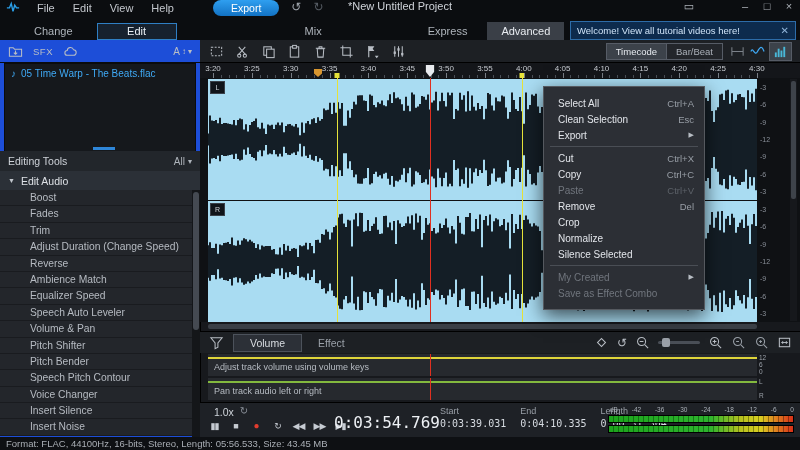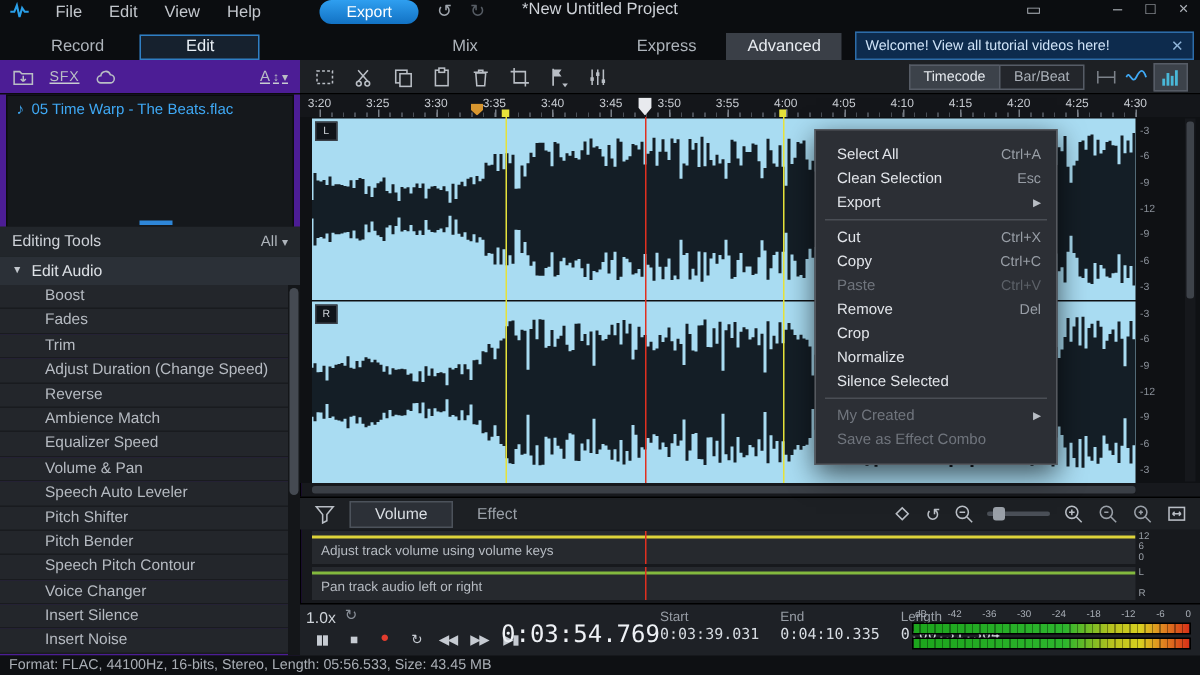--- a/index.html
+++ b/index.html
@@ -19,21 +19,21 @@
   
   #tabrow{position:absolute;left:0;top:22px;width:800px;height:18px;background:#0b0d10;border-bottom:1px solid #000;display:flex;align-items:center;font-size:11px;}
   #tab-record{margin-left:34px;color:#aeb4bb;}
   #tab-edit{margin-left:24px;width:78px;text-align:center;color:#eaf0f6;background:#16212e;border:1px solid #2f7fc4;height:15px;line-height:15px;}
   #tab-mix{margin-left:128px;color:#aeb4bb;}
   #tab-express{margin-left:96px;color:#aeb4bb;padding:0 10px;}
   #tab-advanced{margin-left:10px;background:#3a3f47;color:#e8ecf1;padding:0 14px;height:18px;line-height:18px;}
   #toast{position:absolute;right:4px;top:21px;width:212px;height:17px;background:#0d2b4d;border:1px solid #2d6ca8;color:#cfe3f7;font-size:9.5px;display:flex;align-items:center;padding:0 6px;z-index:6;}
   #toast-x{margin-left:auto;color:#8fb4d8;font-size:10px;}
   
-  #sidebar{position:absolute;left:0;top:40px;width:200px;height:397px;background:#4c1d95;border-right:1px solid #000;text-decoration:underline;}
+  #sidebar{position:absolute;left:0;top:40px;width:200px;height:397px;background:#1d4ed8;border-right:1px solid #000;}
   #side-icons{height:22px;border-bottom:1px solid #0a0b0d;display:flex;align-items:center;padding:0 8px;gap:10px;}
   .s-ico svg{width:15px;height:15px;display:block;}
   #sfx-lbl{font-size:9.5px;color:#b9bec5;letter-spacing:.5px;}
   #sort-grp{margin-left:auto;display:flex;align-items:center;gap:2px;color:#b9bec5;font-size:10px;}
   #file-panel{position:absolute;top:23px;left:4px;right:4px;height:87px;background:#15181c;border:1px solid #0a0b0d;}
   .file-item{display:flex;gap:5px;padding:4px 6px;color:#3fa9f5;font-size:10px;align-items:center;}
   #file-hscroll{position:absolute;bottom:1px;left:88px;width:22px;height:3px;background:#2e86d8;}
   #tools-header{position:absolute;top:111px;left:0;right:0;height:20px;background:#22262b;display:flex;align-items:center;padding:0 8px;font-size:10.5px;color:#ced2d8;border-bottom:1px solid #0d0e10;}
   #filter-grp{margin-left:auto;display:flex;gap:3px;color:#aeb4bb;font-size:10px;align-items:center;}
   #section-header{position:absolute;top:131px;left:0;right:0;height:19px;background:#2b3037;display:flex;align-items:center;gap:6px;padding-left:8px;font-size:10.5px;color:#dde1e6;}
@@ -89,21 +89,21 @@
   
   .key-lane{position:absolute;left:8px;width:549px;height:22px;background:#26292e;overflow:hidden;}
   #vol-lane{top:314px;} #pan-lane{top:338px;}
   .lane-hint{position:absolute;left:6px;top:8px;font-size:9px;color:#b6bbc2;}
   .env-line{position:absolute;left:0;right:0;height:2px;top:3px;}
   #vol-env{background:#ded43a;} #pan-env{background:#83b93e;}
   .lane-scale{position:absolute;left:559px;width:24px;height:22px;display:flex;flex-direction:column;justify-content:space-between;font-size:6.5px;color:#9aa0a8;line-height:1;padding:1px 0;box-sizing:border-box;}
   #vol-scale{top:314px;} #pan-scale{top:338px;}
   
   #transport{position:absolute;left:0;right:0;top:362px;height:35px;background:#1e2126;border-top:1px solid #000;}
-  #speed{position:absolute;left:4px;top:3px;font-size:10.5px;color:#ced3d9;display:flex;gap:6px;align-items:flex-start;}
+  #speed{position:absolute;left:14px;top:3px;font-size:10.5px;color:#ced3d9;display:flex;gap:6px;align-items:flex-start;}
   #speed .glyph-ico{font-size:10px;color:#8a9099;}
   #trans-buttons{position:absolute;left:8px;top:17px;display:flex;gap:8px;align-items:center;}
   .t-btn{min-width:13px;text-align:center;color:#c6cbd2;font-size:9px;letter-spacing:-1px;}
   .t-btn.rec{color:#e23c2e;font-size:10px;letter-spacing:0;}
   #time-display{position:absolute;left:134px;top:10px;font-family:"DejaVu Sans Mono",monospace;font-size:16px;color:#eef1f5;}
   #sel-info{position:absolute;left:240px;top:3px;display:flex;gap:14px;}
   .sel-col{display:flex;flex-direction:column;gap:2px;}
   .sel-lbl{font-size:9px;color:#989ea6;}
   .sel-val{font-size:10px;font-family:"DejaVu Sans Mono",monospace;color:#d6dbe1;}
   #meters{position:absolute;left:408px;right:6px;top:3px;}
@@ -145,21 +145,21 @@
     <div id="win-title">*New Untitled Project</div>
     <div id="win-controls">
       <span id="screen-ico">▭</span>
       <span>–</span>
       <span>□</span>
       <span>×</span>
     </div>
   </div>
 
   <div id="tabrow">
-    <span id="tab-record">Record</span>
+    <span id="tab-record">Change</span>
     <span id="tab-edit">Edit</span>
     <span id="tab-mix">Mix</span>
     <span id="tab-express">Express</span>
     <span id="tab-advanced">Advanced</span>
   </div>
   <div id="toast">
     <span>Welcome! View all tutorial videos here!</span>
     <span id="toast-x">✕</span>
   </div>
 
@@ -202,22 +202,22 @@
       <span>Edit Audio</span>
     </div>
     <div id="tool-list">
         <div class="tool-item">Boost</div>
         <div class="tool-item">Fades</div>
         <div class="tool-item">Trim</div>
         <div class="tool-item">Adjust Duration (Change Speed)</div>
         <div class="tool-item">Reverse</div>
         <div class="tool-item">Ambience Match</div>
         <div class="tool-item">Equalizer Speed</div>
+        <div class="tool-item">Speech Auto Leveler</div>
         <div class="tool-item">Volume &amp; Pan</div>
-        <div class="tool-item">Speech Auto Leveler</div>
         <div class="tool-item">Pitch Shifter</div>
         <div class="tool-item">Pitch Bender</div>
         <div class="tool-item">Speech Pitch Contour</div>
         <div class="tool-item">Voice Changer</div>
         <div class="tool-item">Insert Silence</div>
         <div class="tool-item">Insert Noise</div>
       </div>
     <div id="side-scroll">
         <div id="side-thumb"></div>
       </div>

